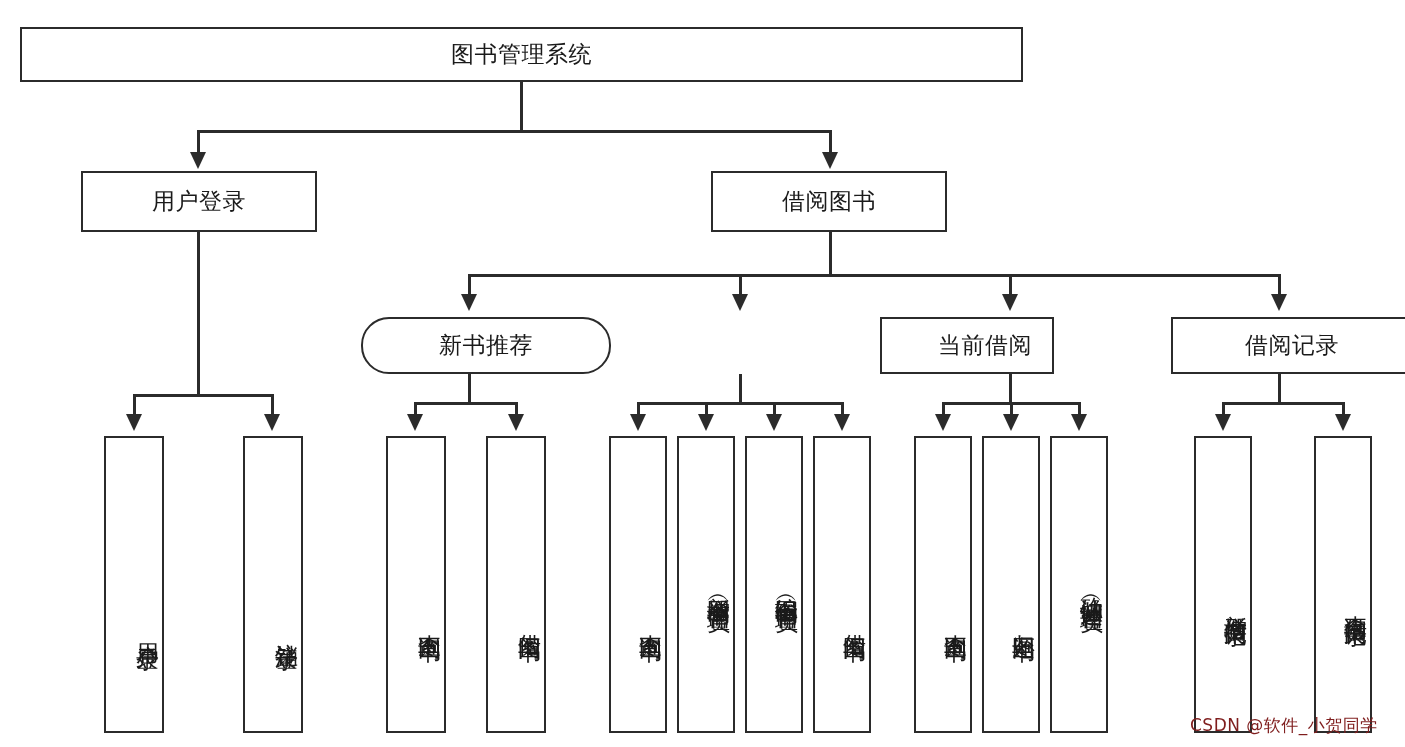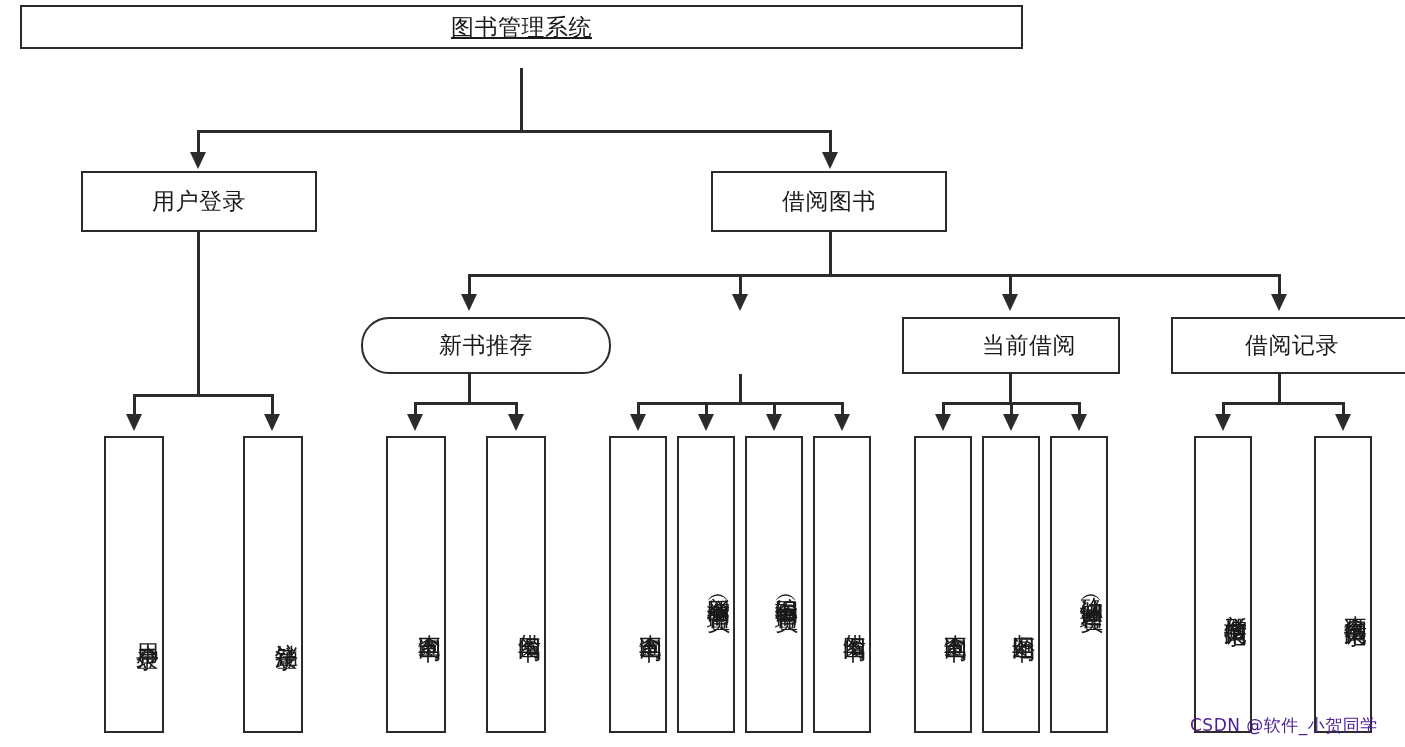--- a/index.html
+++ b/index.html
@@ -67,21 +67,21 @@
     width: 0;
     height: 0;
     border-left: 8px solid transparent;
     border-right: 8px solid transparent;
     border-top: 17px solid #2b2b2b;
   }
   
   #watermark {
     position: absolute;
     font-size: 17px;
-    color: #4c1d95;
+    color: #7f1d1d;
     white-space: nowrap;
     letter-spacing: 0.5px;
   }
 </style>
 </head>
 <body>
 
 <div id="canvas">
 
   <div class="vline" style="left:520px; top:68px; height:62px;"></div>
@@ -139,35 +139,35 @@
   <div class="vline" style="left:1078px; top:402px; height:14px;"></div>
   <div class="arrow" style="left:1071px; top:414px;"></div>
 
   <div class="vline" style="left:1278px; top:374px; height:28px;"></div>
   <div class="hline" style="left:1222px; top:402px; width:122px;"></div>
   <div class="vline" style="left:1222px; top:402px; height:14px;"></div>
   <div class="arrow" style="left:1215px; top:414px;"></div>
   <div class="vline" style="left:1342px; top:402px; height:14px;"></div>
   <div class="arrow" style="left:1335px; top:414px;"></div>
 
-  <div class="node horiz" style="left:20px; top:5px; width:1003px; height:44px;text-decoration:underline;">
+  <div class="node horiz" style="left:20px; top:27px; width:1003px; height:55px;">
     <span class="node-label">图书管理系统</span>
   </div>
 
   <div class="node horiz" style="left:81px; top:171px; width:236px; height:61px;">
     <span class="node-label">用户登录</span>
   </div>
   <div class="node horiz" style="left:711px; top:171px; width:236px; height:61px;">
     <span class="node-label">借阅图书</span>
   </div>
 
   <div class="node horiz" style="left:361px; top:317px; width:250px; height:57px;border-radius:28px;">
     <span class="node-label">新书推荐</span>
   </div>
-  <div class="node horiz" style="left:902px; top:317px; width:218px; height:57px;padding-left:36px;">
+  <div class="node horiz" style="left:880px; top:317px; width:174px; height:57px;padding-left:36px;">
     <span class="node-label">当前借阅</span>
   </div>
   <div class="node horiz" style="left:1171px; top:317px; width:242px; height:57px;">
     <span class="node-label">借阅记录</span>
   </div>
 
   <div class="node vert" style="left:104px; top:436px; width:60px; height:297px; padding-top:88px;">
     <span class="node-label">用户登录</span>
   </div>
   <div class="node vert" style="left:243px; top:436px; width:60px; height:297px; padding-top:88px;">

